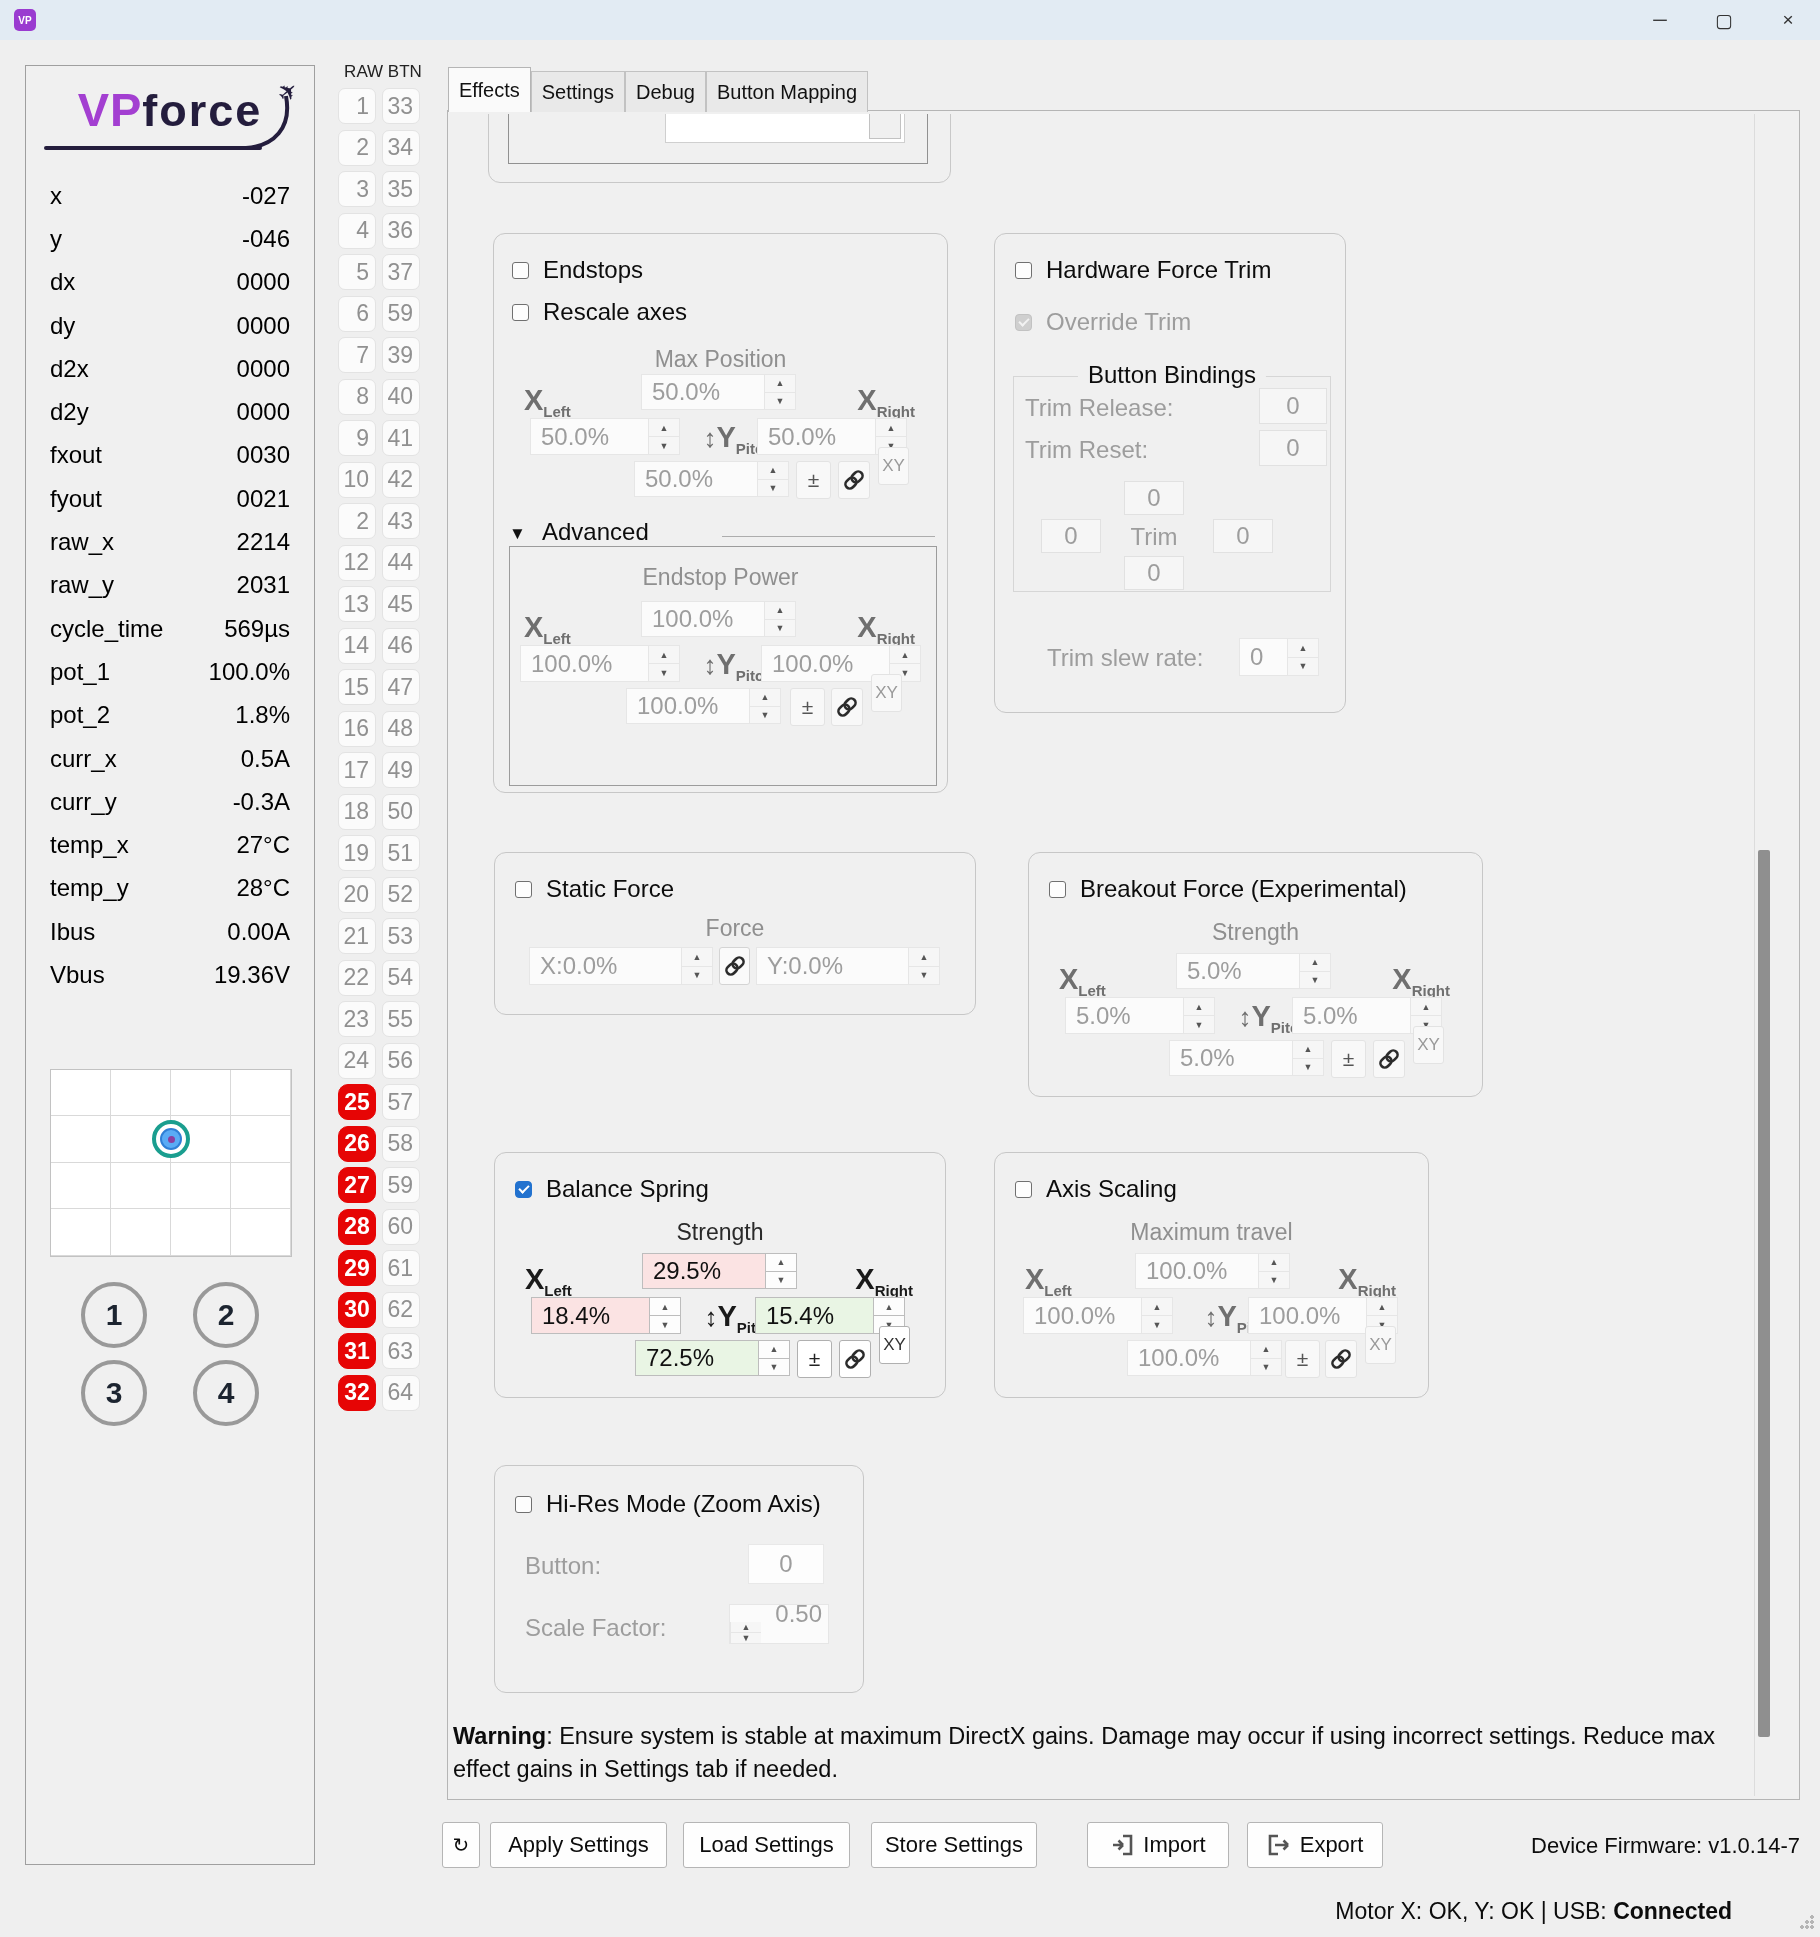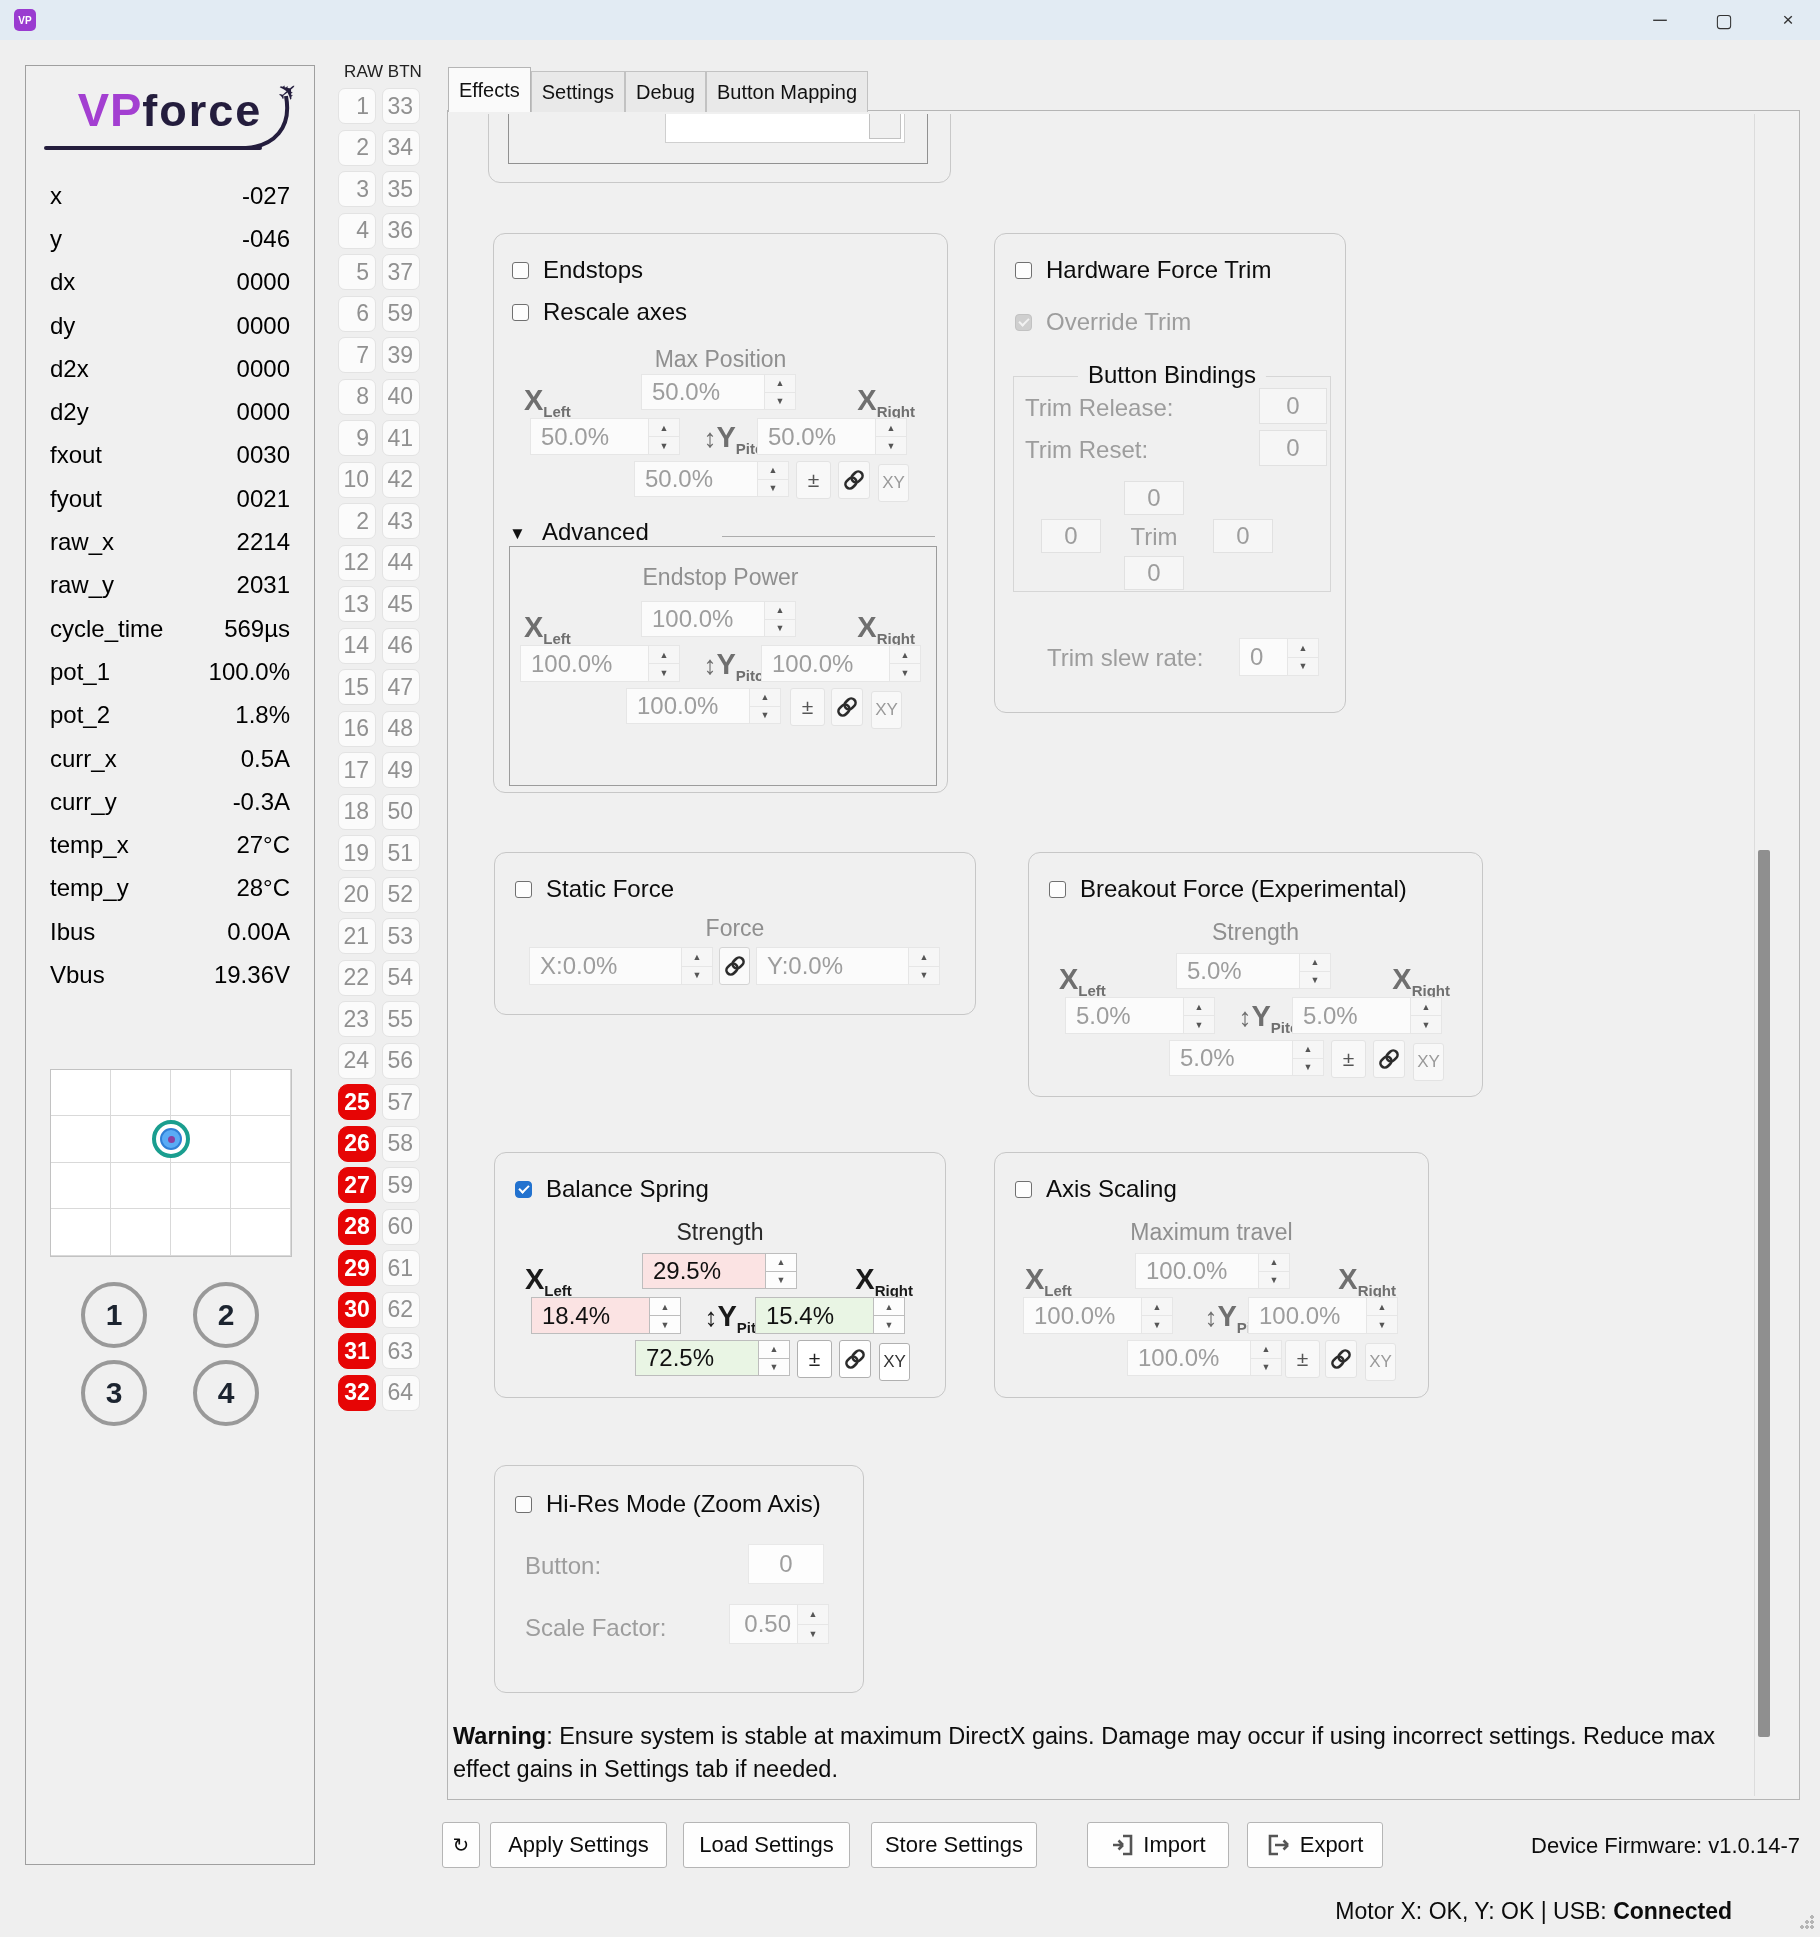--- a/index.html
+++ b/index.html
@@ -92,21 +92,21 @@
   .dgroup{position:absolute;left:0;right:0;height:130px;}
   .dg-top{left:147px;top:0;width:155px;height:36px;}
   .dg-xl{position:absolute;left:30px;top:10px;}
   .dg-xr{position:absolute;right:32px;top:10px;}
   .dg-left{left:36px;top:44px;width:150px;height:37px;}
   .dg-y{position:absolute;left:188px;top:47px;width:112px;text-align:center;}
   .dg-right{right:40px;top:44px;width:150px;height:37px;}
   .dg-bottom{left:140px;top:87px;width:155px;height:36px;}
   .dg-pm{left:302px;top:87px;width:35px;height:38px;}
   .dg-chain{left:344px;top:87px;width:32px;height:38px;}
-  .dg-xy{left:384px;top:90px;width:31px;height:38px;}
+  .dg-xy{left:384px;top:73px;width:31px;height:38px;}
   
   .tfield{position:absolute;background:#f6f6f6;border:1px solid #e1e1e1;color:#9d9d9d;font-size:24px;
           display:flex;align-items:center;justify-content:center;box-sizing:border-box;}
   .glabel{position:absolute;font-size:24px;color:#9d9d9d;white-space:nowrap;}
   .groupbox{position:absolute;border:1px solid #d6d6d6;box-sizing:border-box;}
   .legend{position:absolute;top:-16px;left:50%;transform:translateX(-50%);background:#f0f0f0;padding:0 10px;
           font-size:24px;color:#0c0c0c;white-space:nowrap;}
   
   .fbtn{position:absolute;top:1822px;height:46px;background:#fefefe;border:1px solid #b5b5b5;border-radius:3px;
         font-size:22px;color:#0c0c0c;display:flex;align-items:center;justify-content:center;gap:9px;box-sizing:border-box;}
@@ -645,21 +645,21 @@
   </div>
 
   <div class="sec" style="left:43px;top:1351px;width:370px;height:228px;">
     <div class="cbrow" style="left:20px;top:24px;">
       <span class="cb"></span>
       <span class="cblabel">Hi-Res Mode (Zoom Axis)</span>
     </div>
     <span class="glabel" style="left:30px;top:86px;">Button:</span>
     <div class="tfield" style="left:253px;top:78px;width:76px;height:40px;background:#fdfdfd;border-color:#e8e8e8;">0</div>
     <span class="glabel" style="left:30px;top:148px;">Scale Factor:</span>
-    <div class="spin" style="left:234px;top:138px;width:100px;height:40px;">
+    <div class="spin" style="left:234px;top:138px;width:100px;height:40px;flex-direction:column;">
       <span class="v" style="justify-content:flex-end;padding-right:6px;">0.50</span>
       <span class="btns">
           <span>▲</span>
           <span>▼</span>
         </span>
     </div>
   </div>
 
   <div class="warn" style="left:2px;top:1606px;width:1280px;">
     <b>Warning</b><span>: Ensure system is stable at maximum DirectX gains. Damage may occur if using incorrect settings. Reduce max effect gains in Settings tab if needed.</span>

